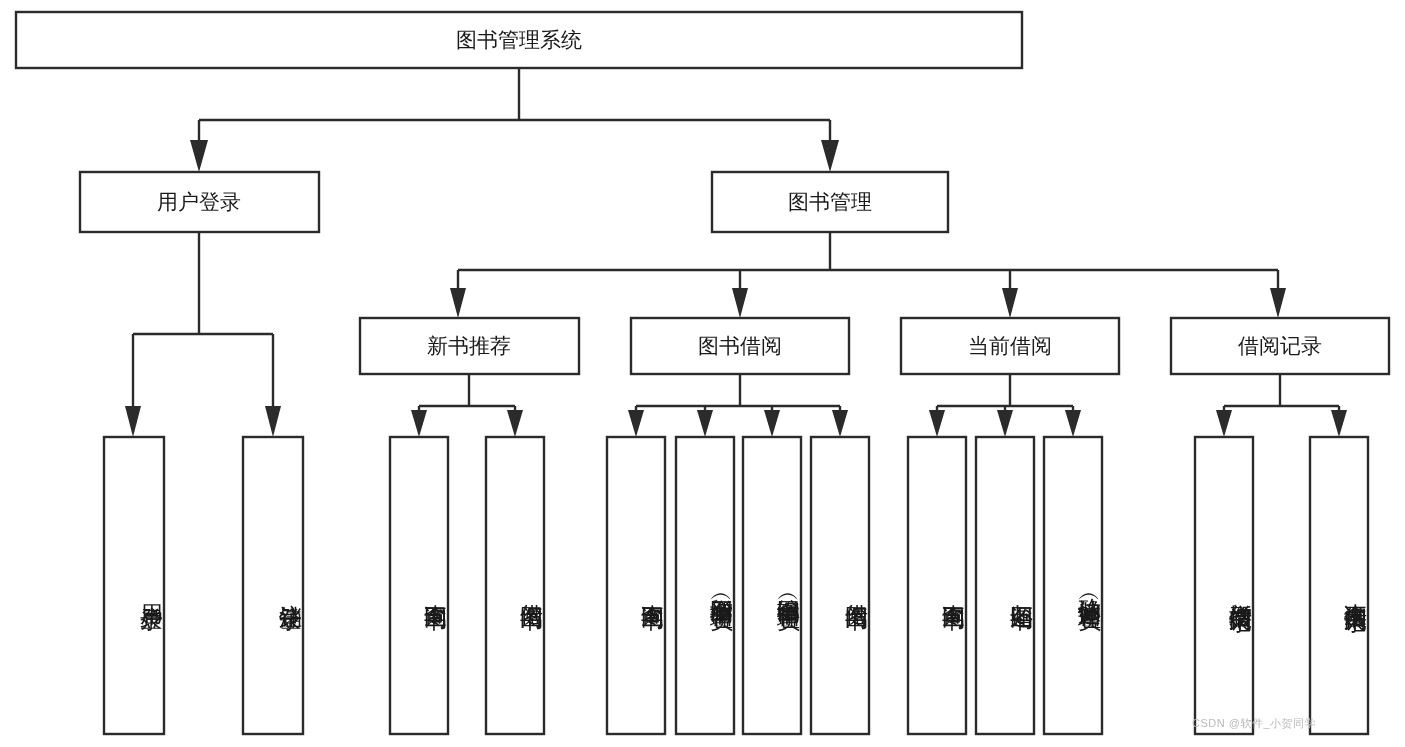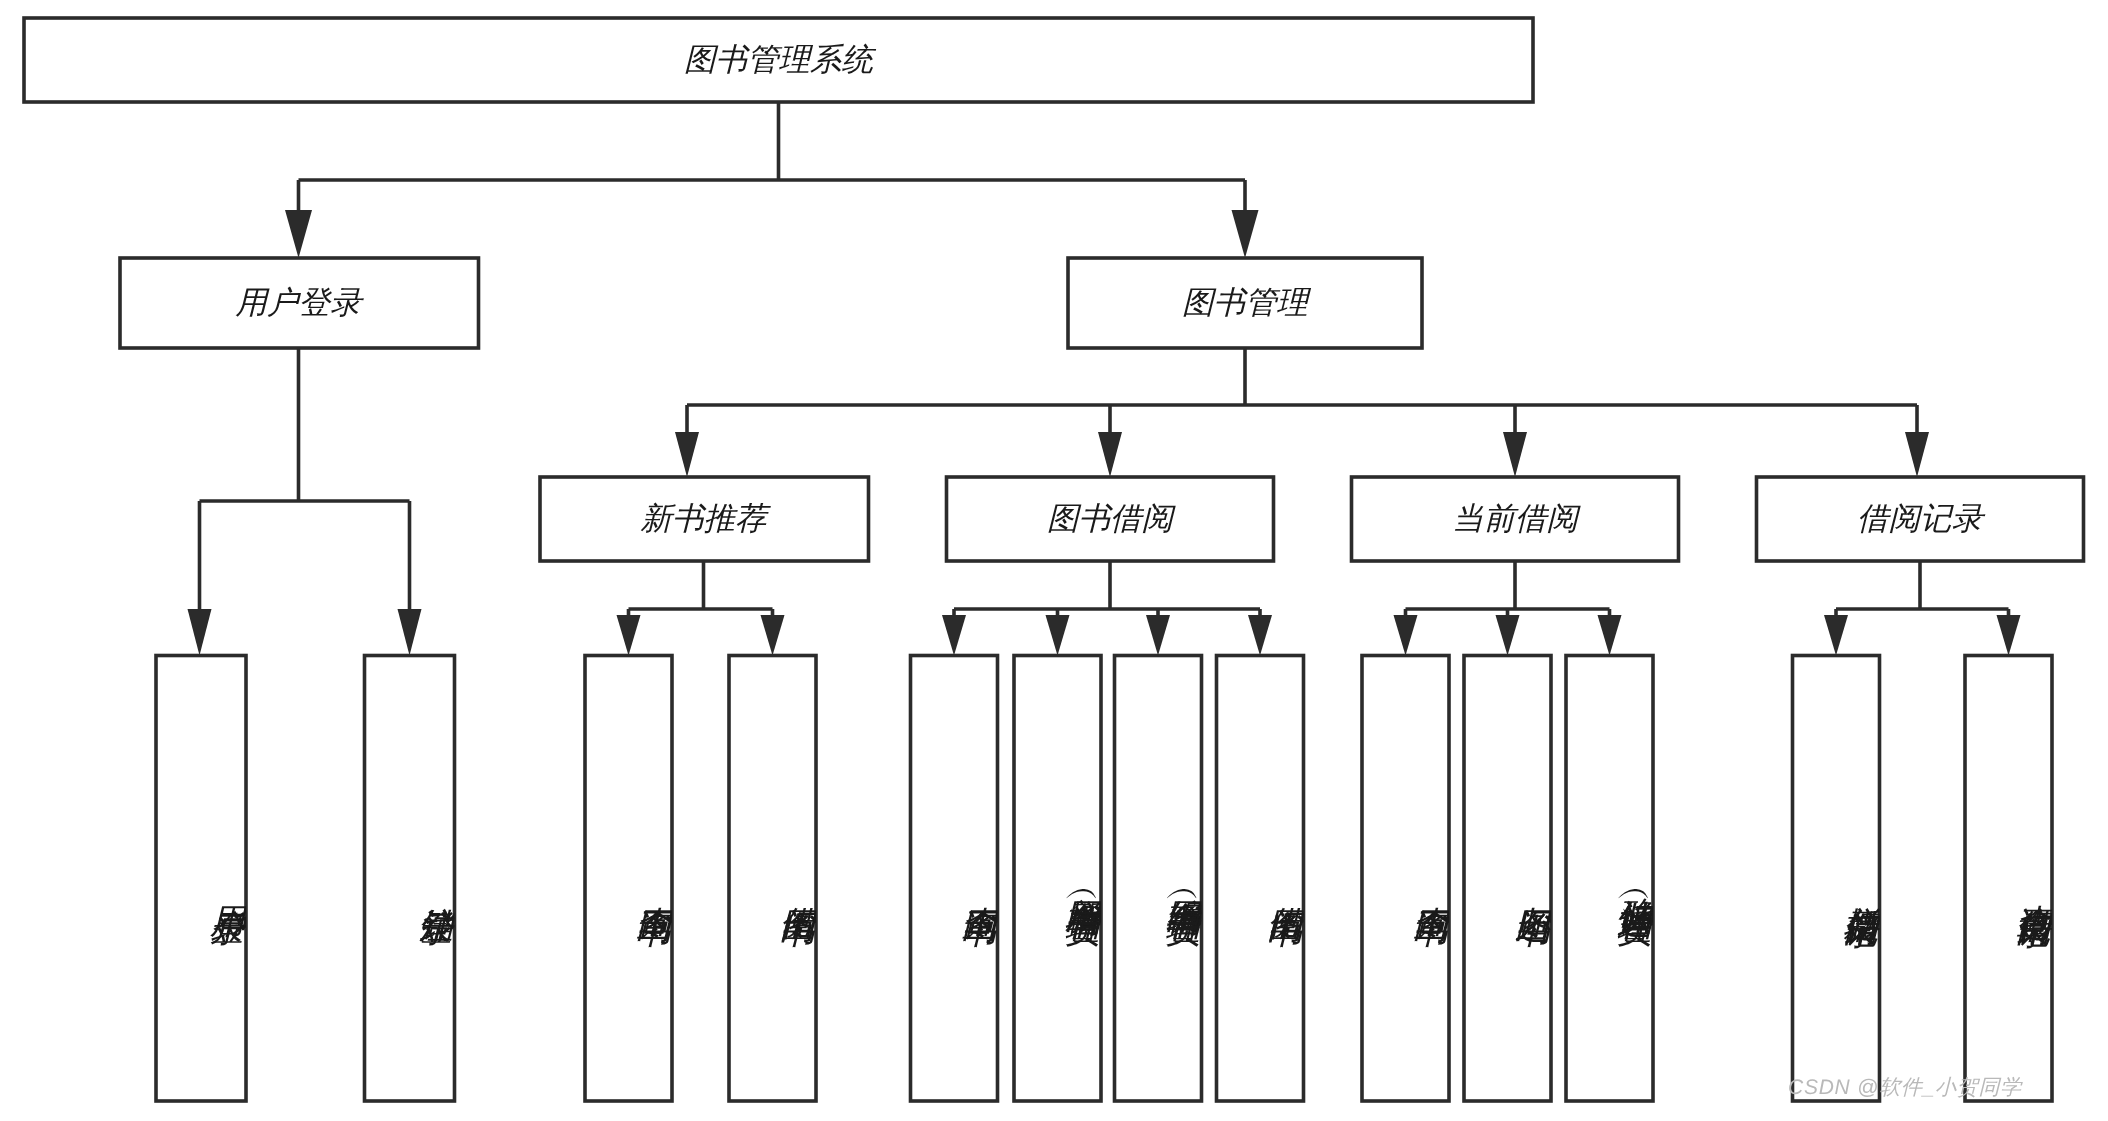--- a/index.html
+++ b/index.html
@@ -9,21 +9,20 @@
   }
   body {
     font-family: "Liberation Sans", "DejaVu Sans", sans-serif;
   }
   #diagram-root {
     position: relative;
     width: 1405px;
     height: 747px;
     background: #ffffff;
     overflow: hidden;
-    font-style: italic;
   }
   svg.diagram-svg {
     position: absolute;
     left: 0;
     top: 0;
     width: 1405px;
     height: 747px;
     display: block;
   }
   .node-box {
@@ -61,21 +60,21 @@
     display: flex;
     align-items: flex-start;
     justify-content: center;
     text-align: center;
     pointer-events: none;
     overflow: hidden;
   }
   .watermark {
     position: absolute;
     font-family: "Liberation Sans", "DejaVu Sans", sans-serif;
-    font-size: 14px;
+    font-size: 11px;
     color: #b9b9b9;
     white-space: nowrap;
     letter-spacing: 0.5px;
   }
 </style>
 </head>
 <body>
 
 <div id="diagram-root">
 

